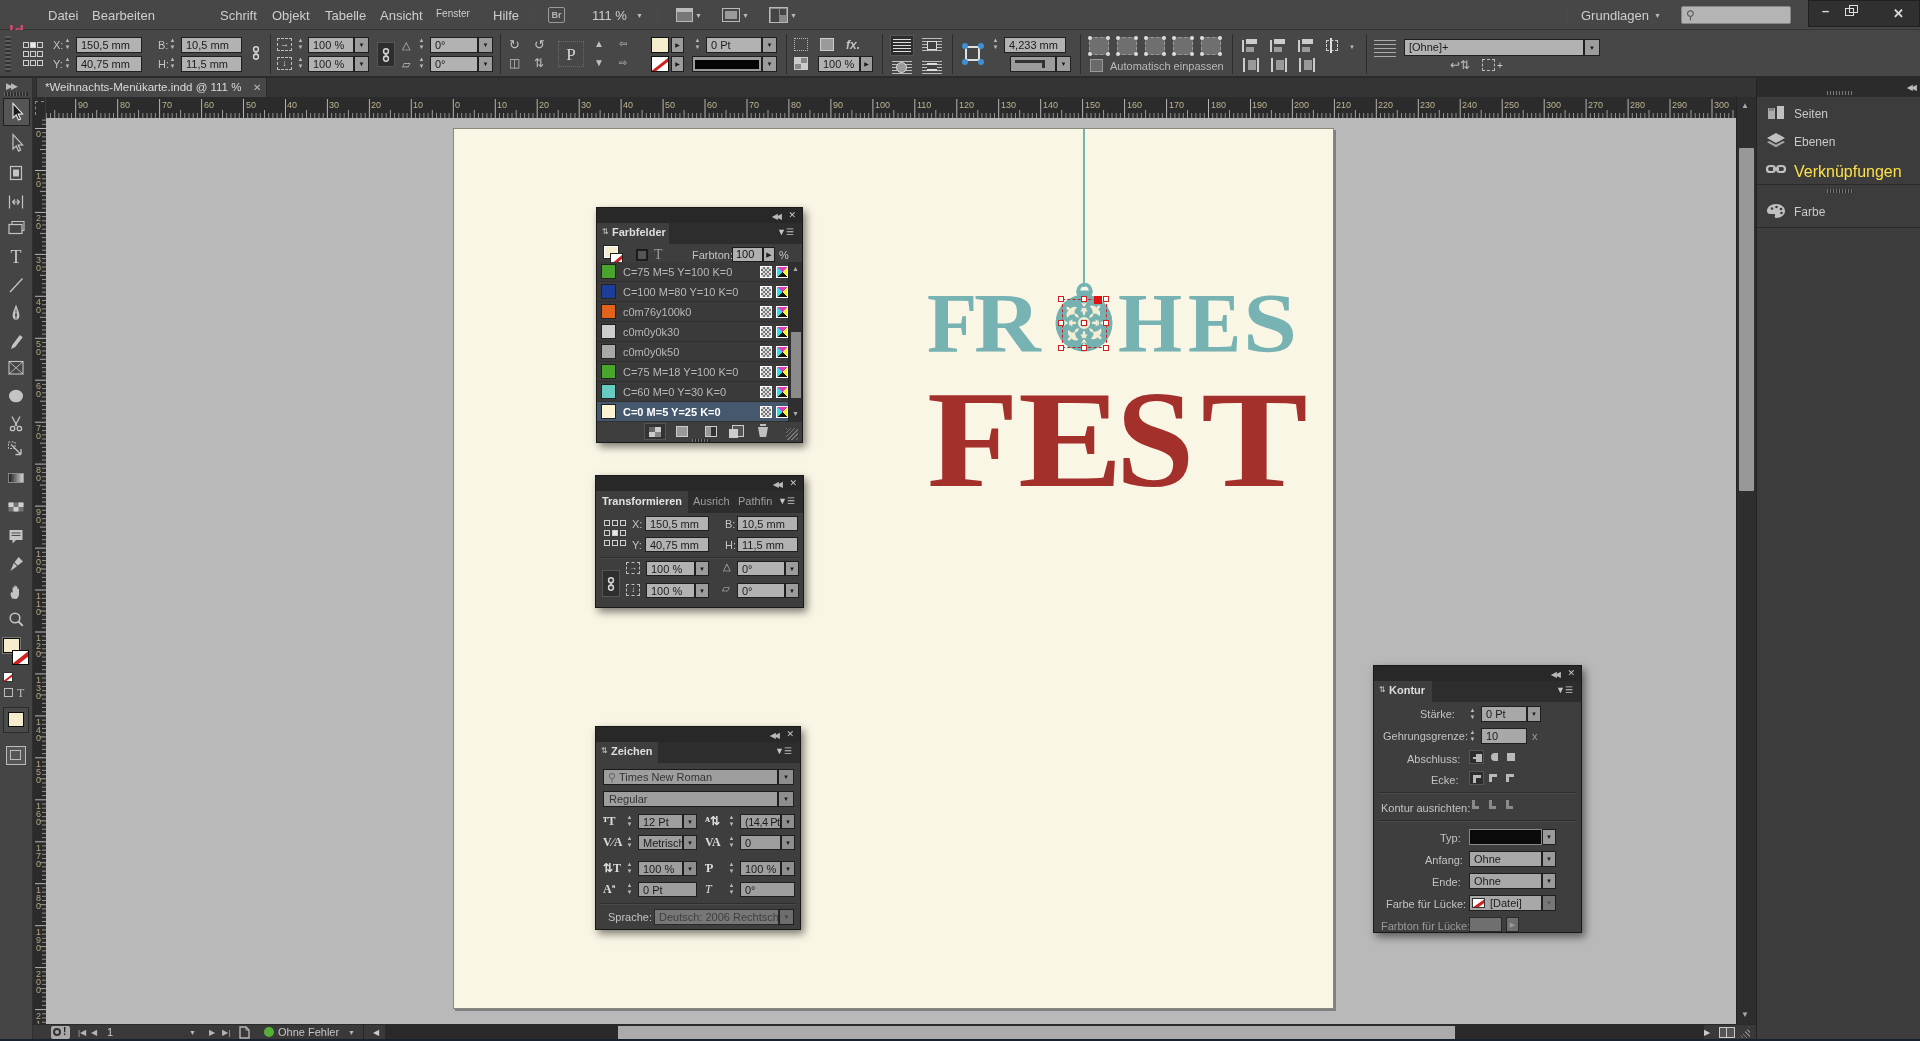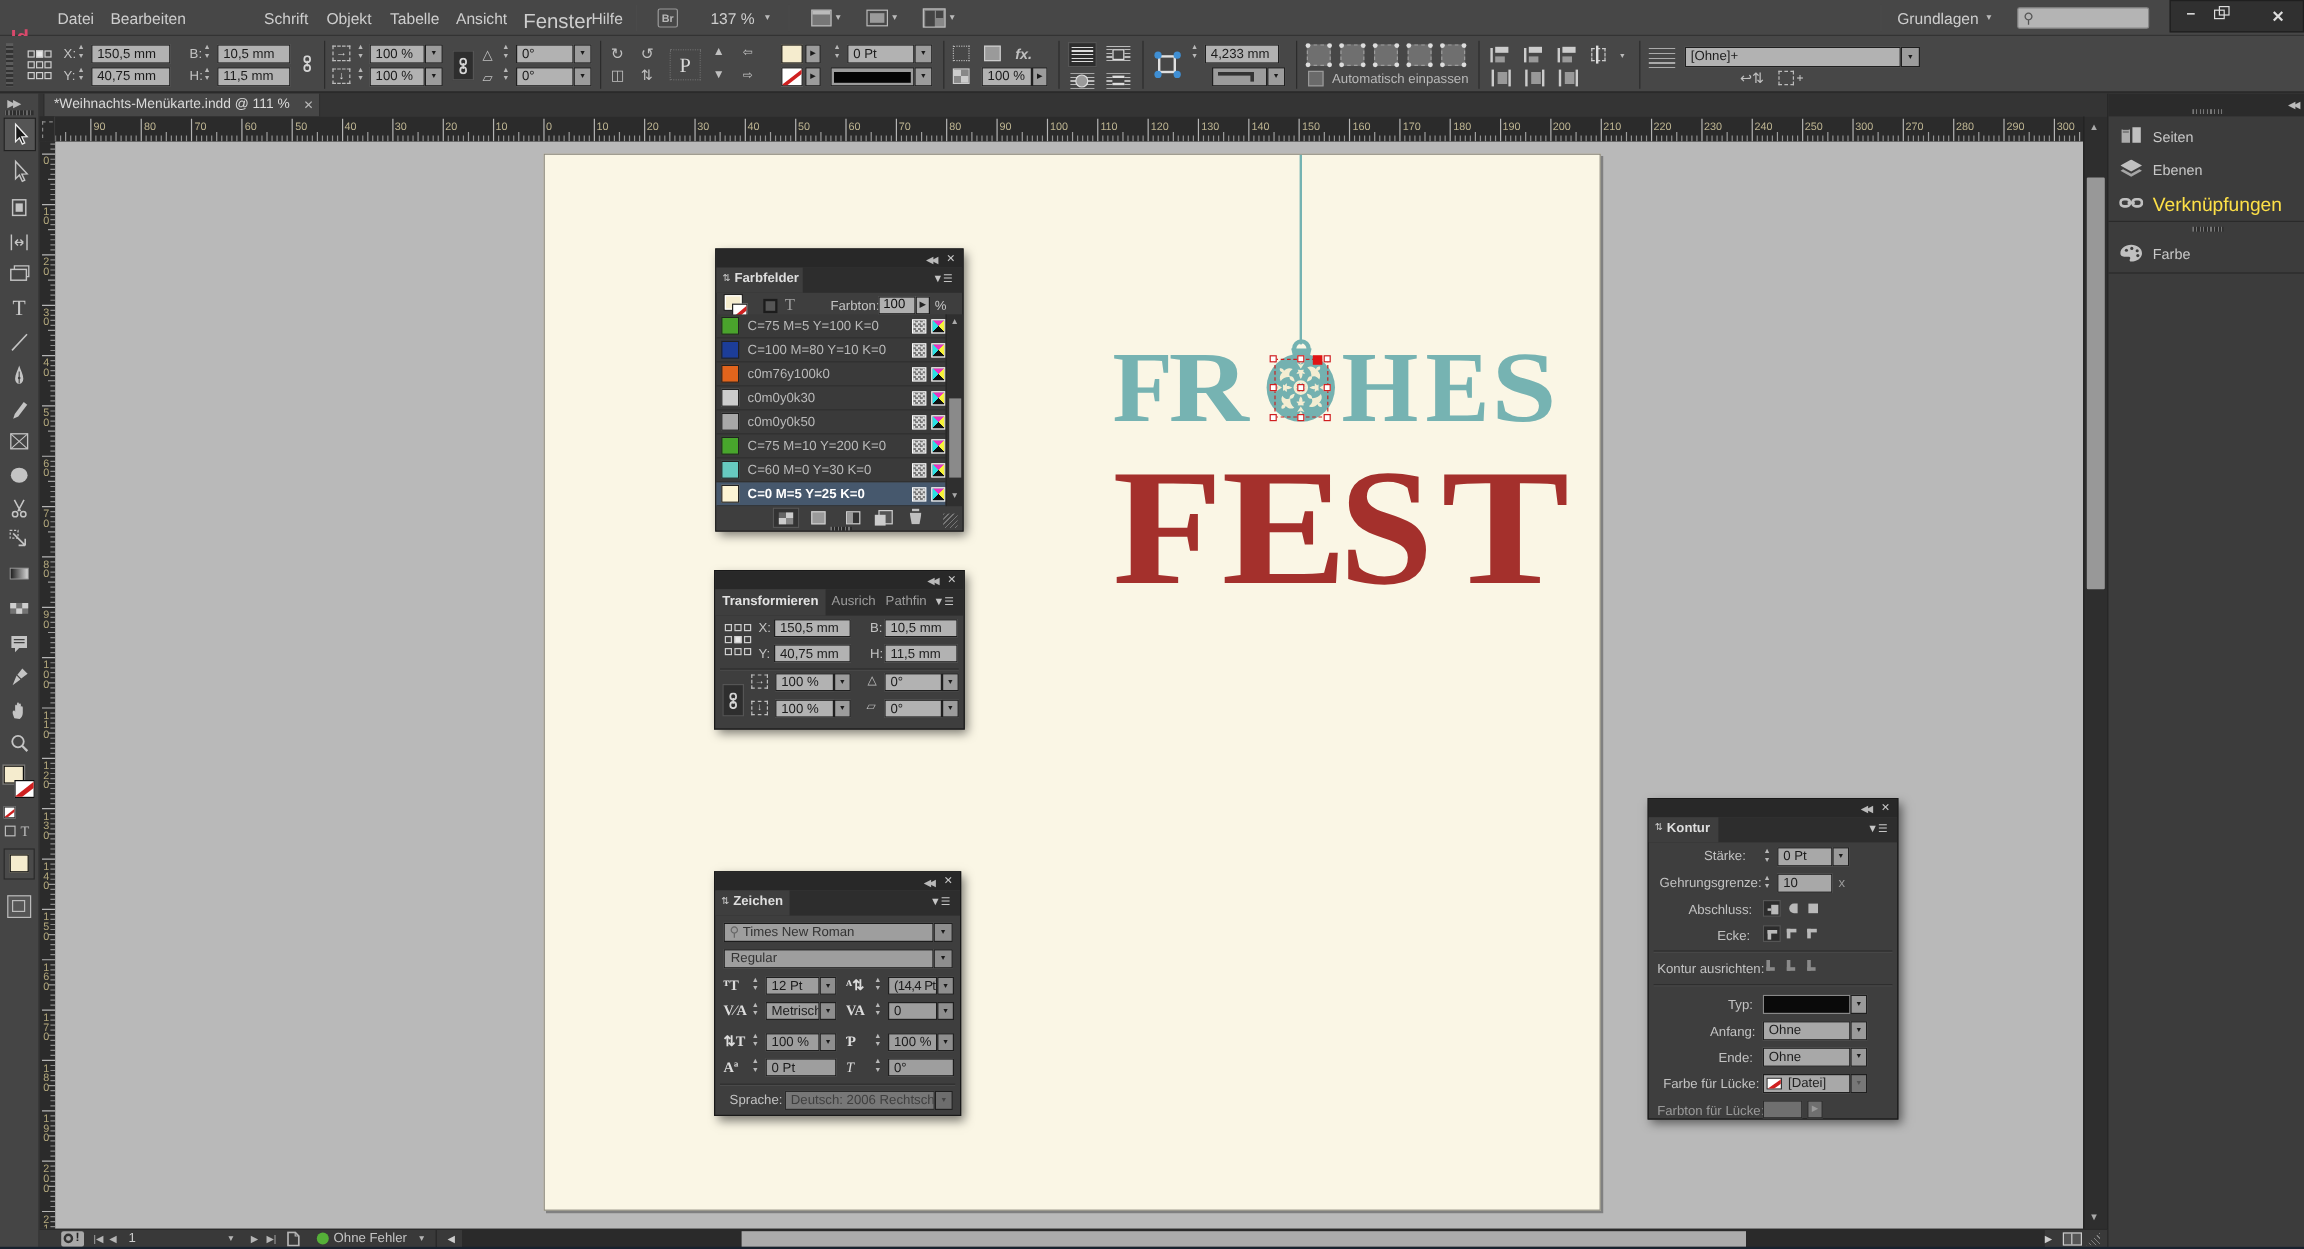--- a/index.html
+++ b/index.html
@@ -15,25 +15,25 @@
 <body>
 <div class="abs" style="left:0;top:0;width:1920px;height:30px;background:#474747;border-bottom:1px solid #333;">
 <div class="abs" style="left:9px;top:22px;font-size:17px;font-weight:bold;color:#d8496b;">Id</div>
 <div class="abs" style="left:48px;top:8px;font-size:13px;color:#cecece;">Datei</div>
 <div class="abs" style="left:92px;top:8px;font-size:13px;color:#cecece;">Bearbeiten</div>
 <div class="abs" style="left:167px;top:8px;font-size:13px;color:#cecece;margin-top:34px;">Layout</div>
 <div class="abs" style="left:220px;top:8px;font-size:13px;color:#cecece;">Schrift</div>
 <div class="abs" style="left:272px;top:8px;font-size:13px;color:#cecece;">Objekt</div>
 <div class="abs" style="left:325px;top:8px;font-size:13px;color:#cecece;">Tabelle</div>
 <div class="abs" style="left:380px;top:8px;font-size:13px;color:#cecece;">Ansicht</div>
-<div class="abs" style="left:436px;top:8px;font-size:17px;color:#cecece;">Fenster</div>
+<div class="abs" style="left:436px;top:8px;font-size:10px;color:#cecece;">Fenster</div>
 <div class="abs" style="left:493px;top:8px;font-size:13px;color:#cecece;">Hilfe</div>
 <div class="vsep" style="left:530px;top:4px;height:22px;background:#4a4a4a;"></div>
 <div class="abs" style="left:548px;top:7px;width:17px;height:16px;border:1px solid #9a9a9a;border-radius:2px;color:#b5b5b5;font-size:9px;line-height:14px;text-align:center;font-weight:bold;">Br</div>
-<div class="abs" style="left:592px;top:8px;font-size:13px;color:#cecece;">137 %</div>
+<div class="abs" style="left:592px;top:8px;font-size:13px;color:#cecece;">111 %</div>
 <div class="abs" style="left:636px;top:12px;font-size:7px;color:#bbb;">▼</div>
 <div class="vsep" style="left:657px;top:4px;height:22px;background:#4a4a4a;"></div>
 <div class="abs" style="left:676px;top:8px;width:17px;height:14px;border:1px solid #b9b9b9;background:#777;box-shadow:inset 0 3px 0 #bbb;"></div>
 <div class="abs" style="left:695px;top:12px;font-size:7px;color:#bbb;">▼</div>
 <div class="abs" style="left:722px;top:8px;width:18px;height:14px;border:1px solid #b9b9b9;">
       <div class="abs" style="left:2px;top:2px;width:12px;height:8px;background:#9a9a9a;"></div>
     </div>
 <div class="abs" style="left:742px;top:12px;font-size:7px;color:#bbb;">▼</div>
 <div class="abs" style="left:769px;top:7px;width:19px;height:16px;border:1px solid #b9b9b9;background:#888;">
       <div class="abs" style="left:1px;top:1px;width:8px;height:13px;background:#444;"></div>
@@ -585,21 +585,21 @@
 <div class="abs" style="left:179px;top:4px;width:12px;height:12px;border:1px solid #fff;background:conic-gradient(from 45deg,#f6f23a 0 90deg,#111 0 180deg,#29e0e3 0 270deg,#e935c1 0);"></div>
 </div>
 <div class="abs" style="left:0;top:80px;width:191px;height:20px;border-bottom:1px solid #303030;">
 <div class="abs" style="left:4px;top:2px;width:15px;height:15px;background:#a8a8a8;border:1px solid #222;"></div>
 <div class="abs" style="left:26px;top:4px;font-size:11px;color:#b9b9b9;white-space:nowrap;">c0m0y0k50</div>
 <div class="abs" style="left:163px;top:4px;width:12px;height:12px;border:1px solid #fff;background:repeating-conic-gradient(#777 0 25%,#ddd 0 50%) 0 0/4px 4px;"></div>
 <div class="abs" style="left:179px;top:4px;width:12px;height:12px;border:1px solid #fff;background:conic-gradient(from 45deg,#f6f23a 0 90deg,#111 0 180deg,#29e0e3 0 270deg,#e935c1 0);"></div>
 </div>
 <div class="abs" style="left:0;top:100px;width:191px;height:20px;border-bottom:1px solid #303030;">
 <div class="abs" style="left:4px;top:2px;width:15px;height:15px;background:#48a62c;border:1px solid #222;"></div>
-<div class="abs" style="left:26px;top:4px;font-size:11px;color:#b9b9b9;white-space:nowrap;">C=75 M=10 Y=200 K=0</div>
+<div class="abs" style="left:26px;top:4px;font-size:11px;color:#b9b9b9;white-space:nowrap;">C=75 M=18 Y=100 K=0</div>
 <div class="abs" style="left:163px;top:4px;width:12px;height:12px;border:1px solid #fff;background:repeating-conic-gradient(#777 0 25%,#ddd 0 50%) 0 0/4px 4px;"></div>
 <div class="abs" style="left:179px;top:4px;width:12px;height:12px;border:1px solid #fff;background:conic-gradient(from 45deg,#f6f23a 0 90deg,#111 0 180deg,#29e0e3 0 270deg,#e935c1 0);"></div>
 </div>
 <div class="abs" style="left:0;top:120px;width:191px;height:20px;border-bottom:1px solid #303030;">
 <div class="abs" style="left:4px;top:2px;width:15px;height:15px;background:#66cbc1;border:1px solid #222;"></div>
 <div class="abs" style="left:26px;top:4px;font-size:11px;color:#b9b9b9;white-space:nowrap;">C=60 M=0 Y=30 K=0</div>
 <div class="abs" style="left:163px;top:4px;width:12px;height:12px;border:1px solid #fff;background:repeating-conic-gradient(#777 0 25%,#ddd 0 50%) 0 0/4px 4px;"></div>
 <div class="abs" style="left:179px;top:4px;width:12px;height:12px;border:1px solid #fff;background:conic-gradient(from 45deg,#f6f23a 0 90deg,#111 0 180deg,#29e0e3 0 270deg,#e935c1 0);"></div>
 </div>
 <div class="abs" style="left:0;top:140px;width:191px;height:20px;background:#46586d;border-bottom:1px solid #303030;">

